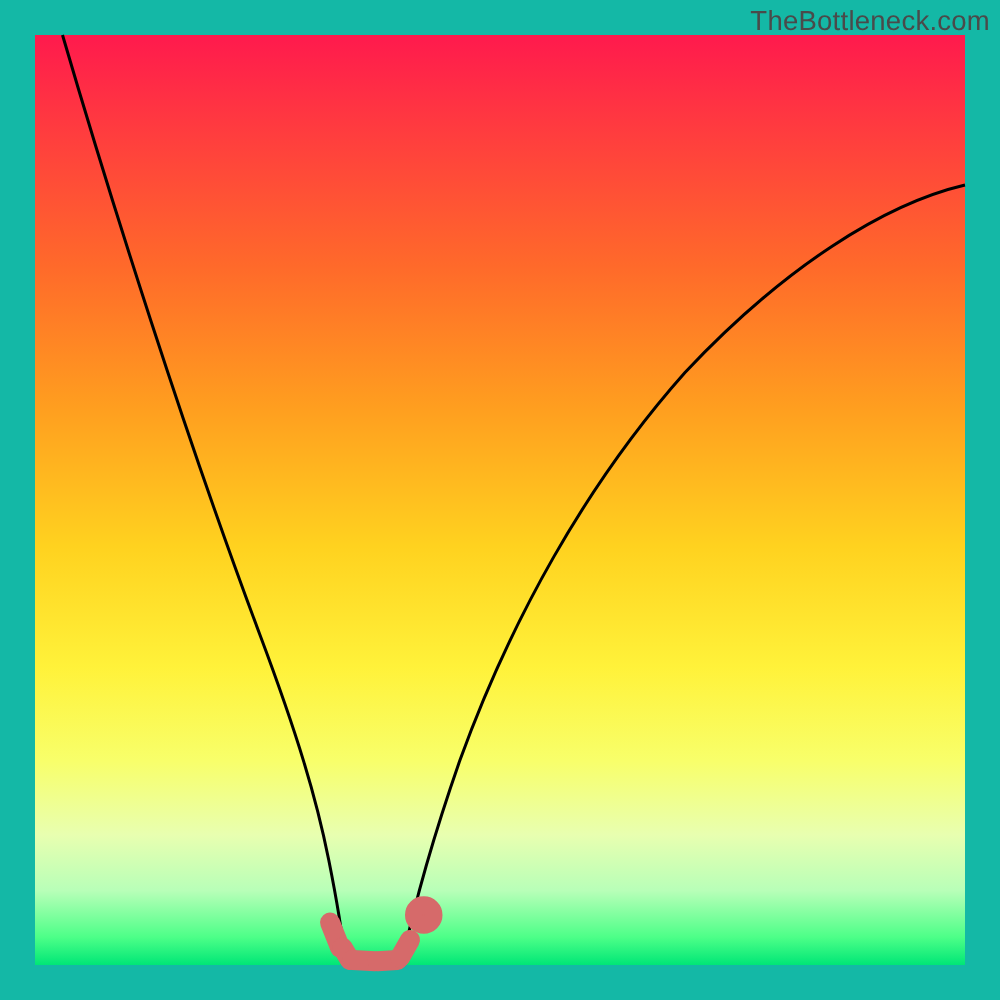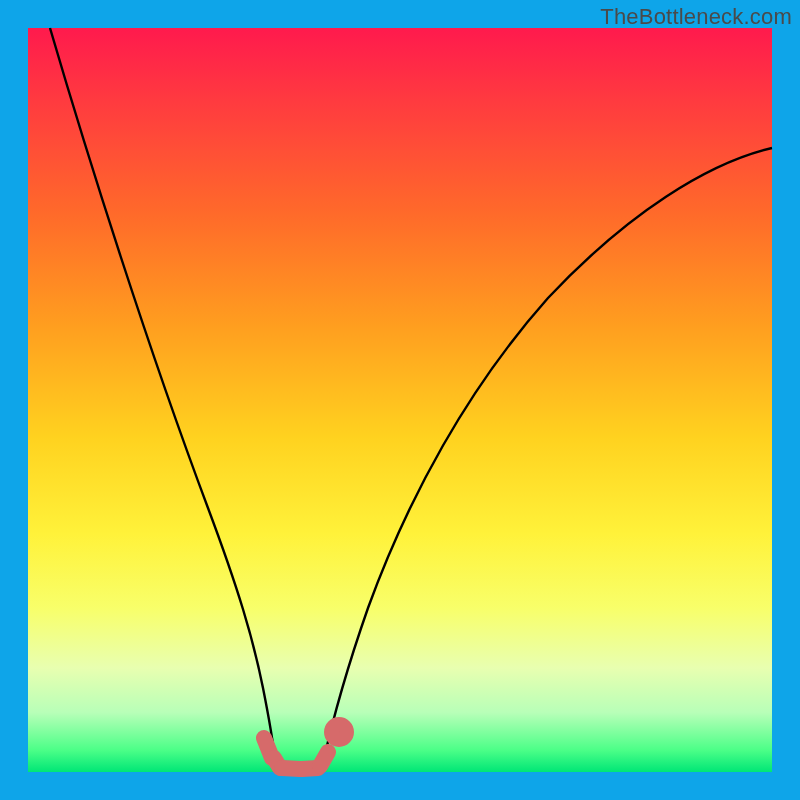--- a/index.html
+++ b/index.html
@@ -10,21 +10,21 @@
     background: #000;
     overflow: hidden;
     font-family: Arial, Helvetica, sans-serif;
   }
   .frame {
     position: absolute;
     top: 0;
     left: 0;
     width: 800px;
     height: 800px;
-    background: #0ea5e9;
+    background: #14b8a6;
   }
   .plot-bg {
     position: absolute;
     top: 28px;
     left: 28px;
     width: 744px;
     height: 744px;
     background: linear-gradient(
       to bottom,
       #ff1a4d 0%,

